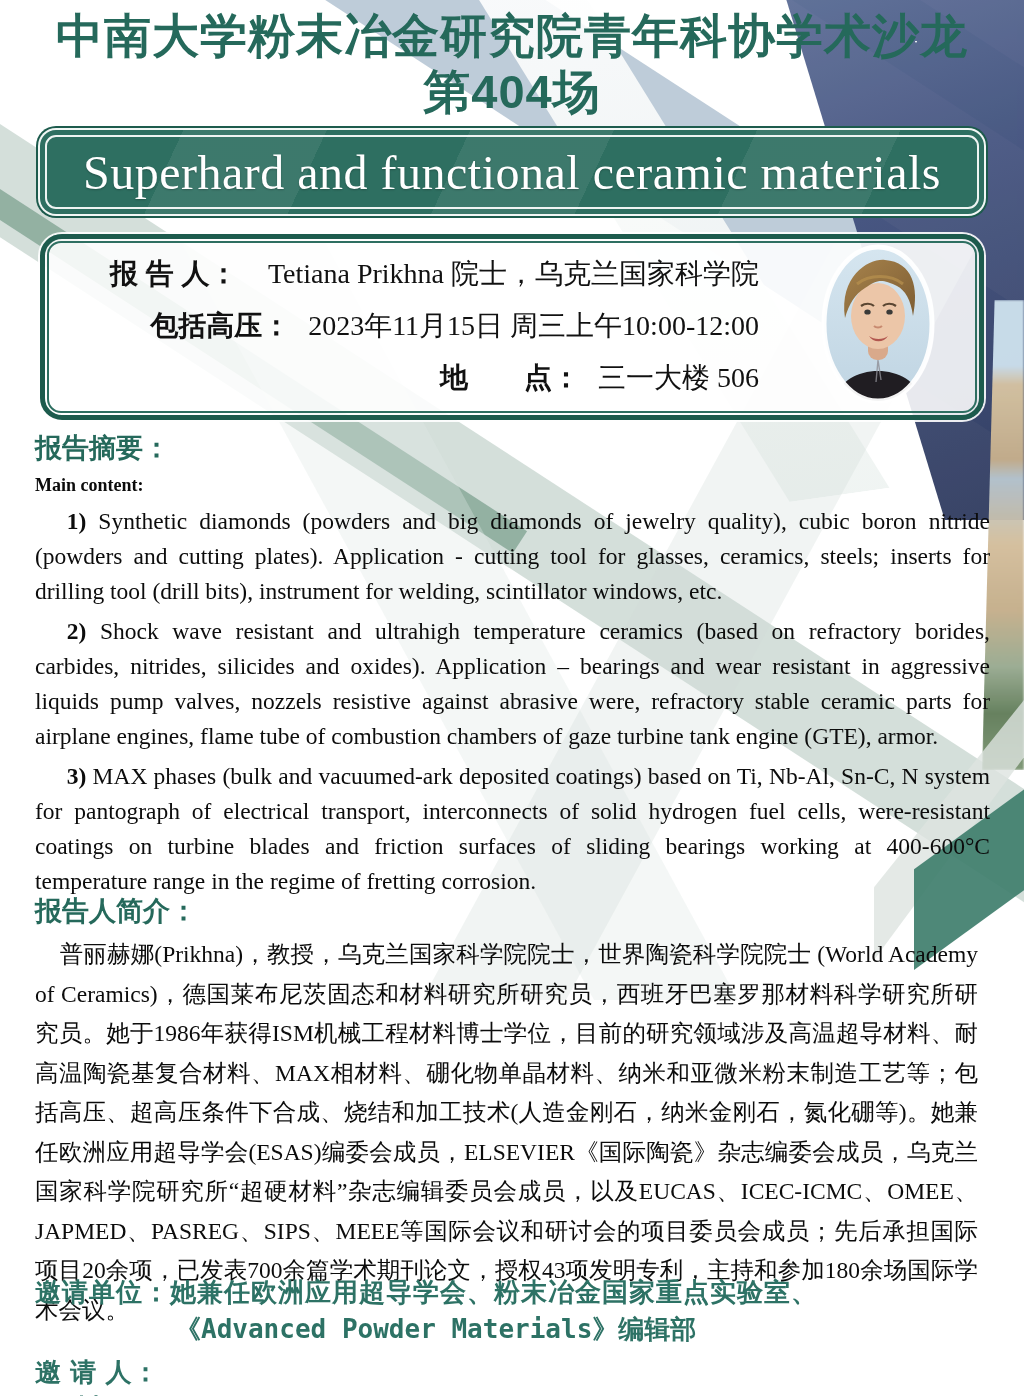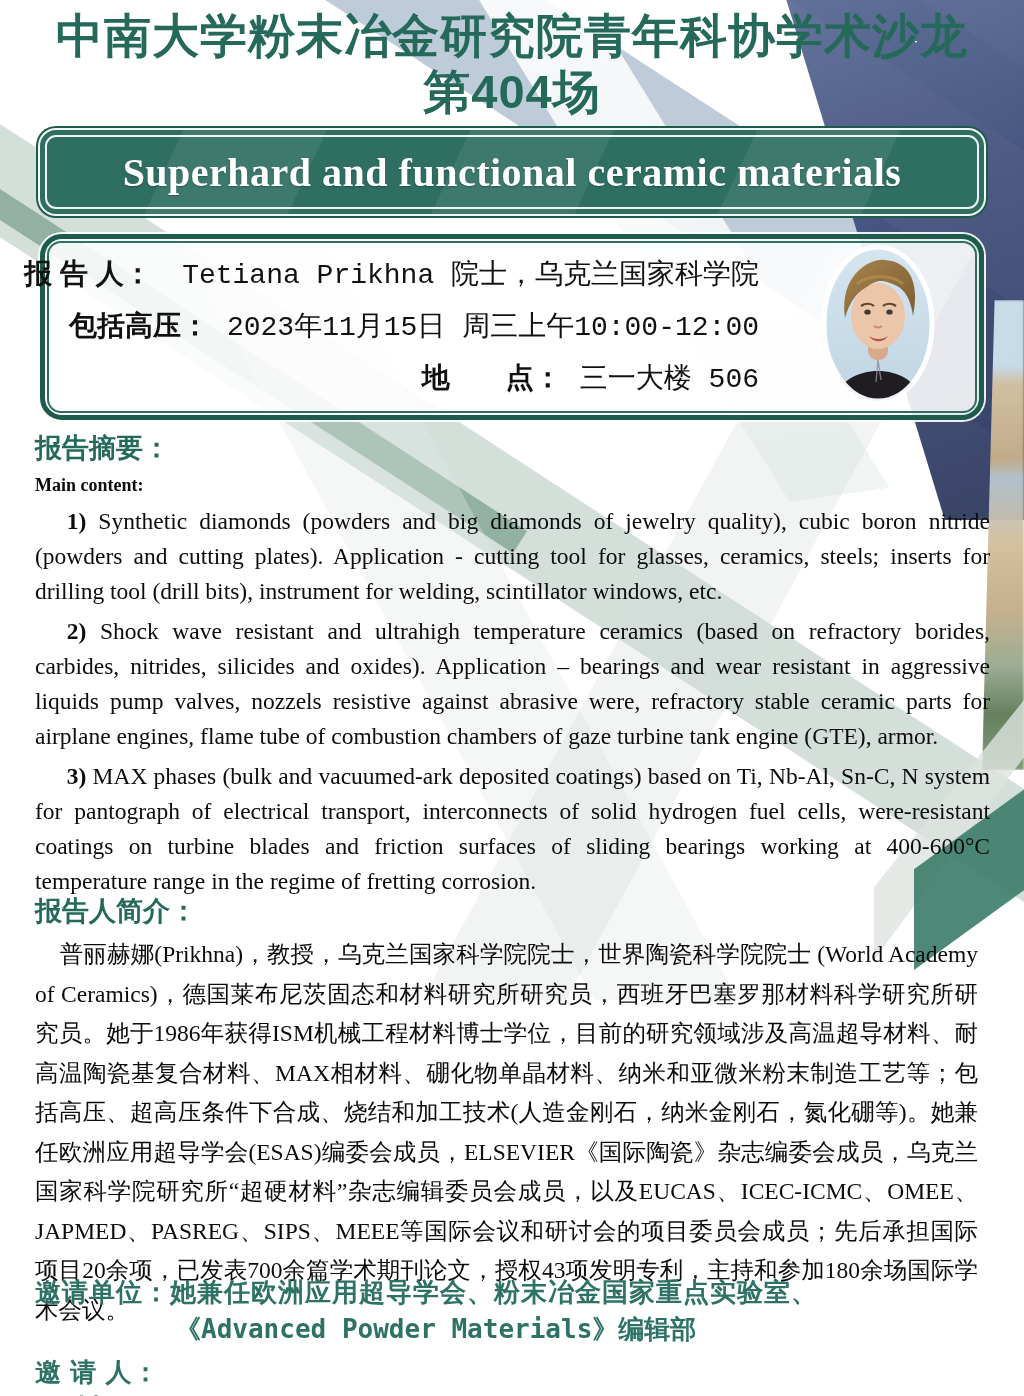--- a/index.html
+++ b/index.html
@@ -93,21 +93,21 @@
     border-radius:16px;
     box-shadow:0 0 0 2px #f2f7f5, 0 0 0 4px var(--border-green,#1d5b4d);
     display:flex;align-items:center;justify-content:center;
   }
   .banner::after{
     content:"";position:absolute;inset:5px;border-radius:11px;
     border:2px solid rgba(255,255,255,.92);pointer-events:none;
   }
   .banner-text{
     color:#ffffff;font-family:"Liberation Serif", serif;
-    font-weight:bold;font-size:40px;letter-spacing:.5px;
+    font-weight:normal;font-size:48px;letter-spacing:.5px;
     text-shadow:0 1px 2px rgba(0,0,0,.25);
   }
   .info-card{
     position:absolute;left:40px;right:40px;top:234px;height:176px;
     background:rgba(255,255,255,.88);
     border:5px solid var(--border-green,#1d5b4d);
     border-radius:22px;
     box-shadow:0 0 0 2px rgba(255,255,255,.9);
   }
   .info-card::before{
@@ -118,21 +118,21 @@
     position:absolute;left:56px;top:16px;right:220px;
   }
   .info-row{
     display:flex;align-items:baseline;height:52px;
     font-size:28px;color:#111;white-space:nowrap;justify-content:flex-end;
   }
   .info-label{
     font-family:"Liberation Sans", sans-serif;font-weight:600;
     width:158px;flex:0 0 auto;
   }
-  .info-value{font-family:Liberation Mono, monospace;}
+  .info-value{font-family:Liberation Serif, serif;}
   .portrait{
     position:absolute;right:44px;top:5px;width:114px;height:160px;
   }
   .sec-heading{
     font-family:"Liberation Sans", sans-serif;font-weight:800;
     color:var(--title-teal,#25695b);font-size:27px;
   }
   .abstract-block{position:absolute;left:35px;right:34px;top:430px;}
   .main-content-label{
     font-family:"Liberation Serif", serif;font-weight:bold;

